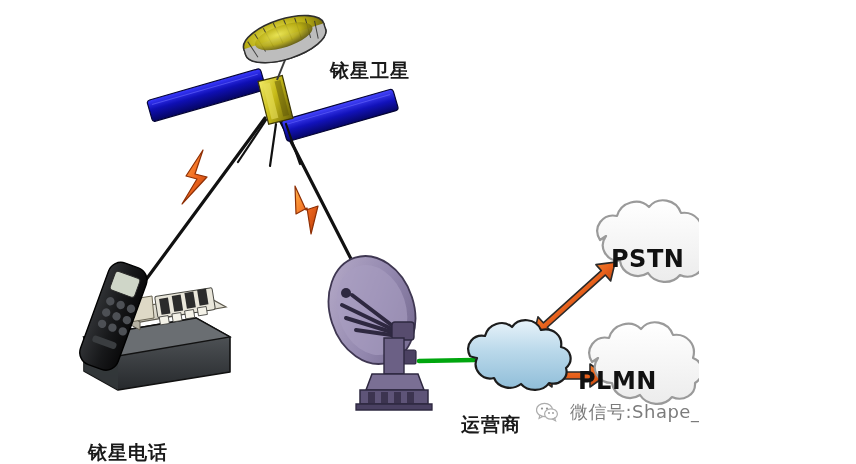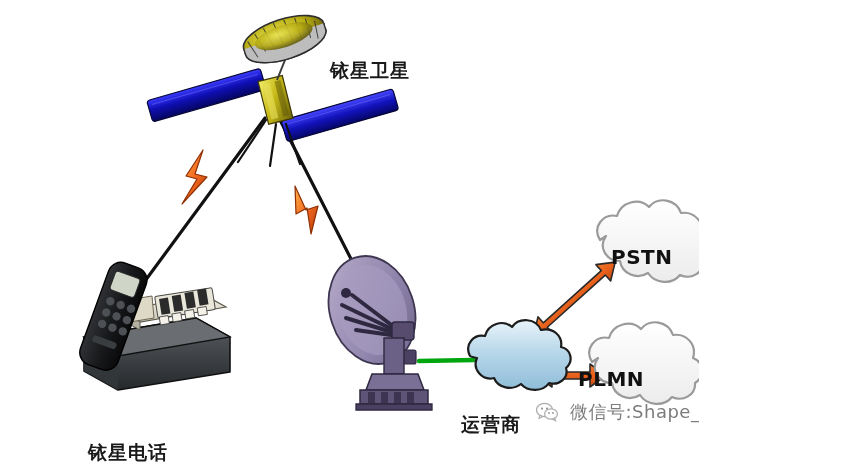--- a/index.html
+++ b/index.html
@@ -33,21 +33,21 @@
     user-select: none;
   }
   .lbl-cn {
     font-family: "DejaVu Sans", "Liberation Sans", sans-serif;
     font-size: 19px;
   }
   .cloud-text {
     position: absolute;
     font-family: "DejaVu Sans", "Liberation Sans", sans-serif;
     font-weight: bold;
-    font-size: 20px;
+    font-size: 24px;
     color: #111111;
     letter-spacing: 0.5px;
     white-space: nowrap;
     user-select: none;
   }
   #watermark {
     position: absolute;
     left: 536px;
     top: 400px;
     display: flex;

